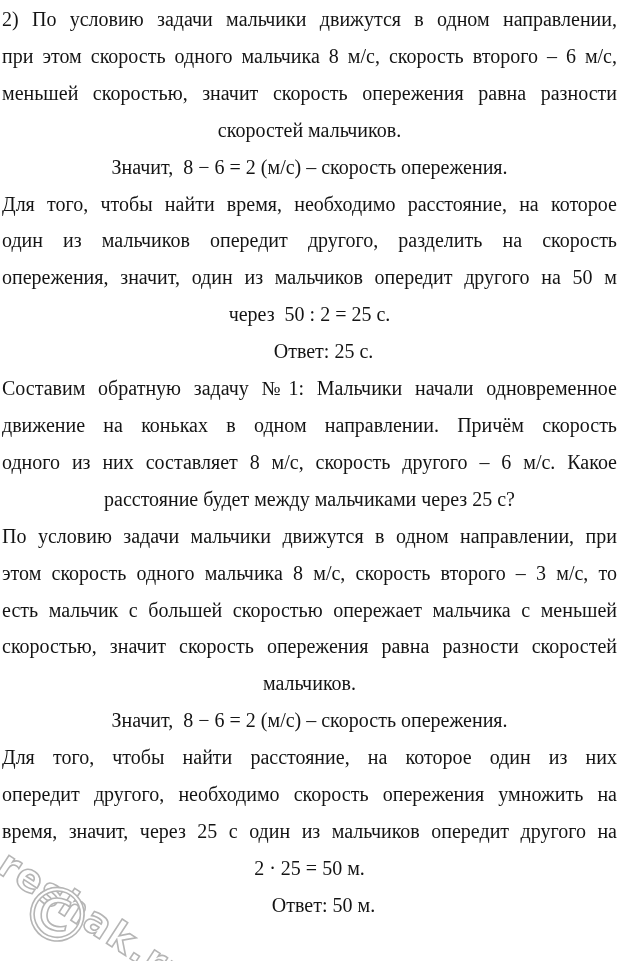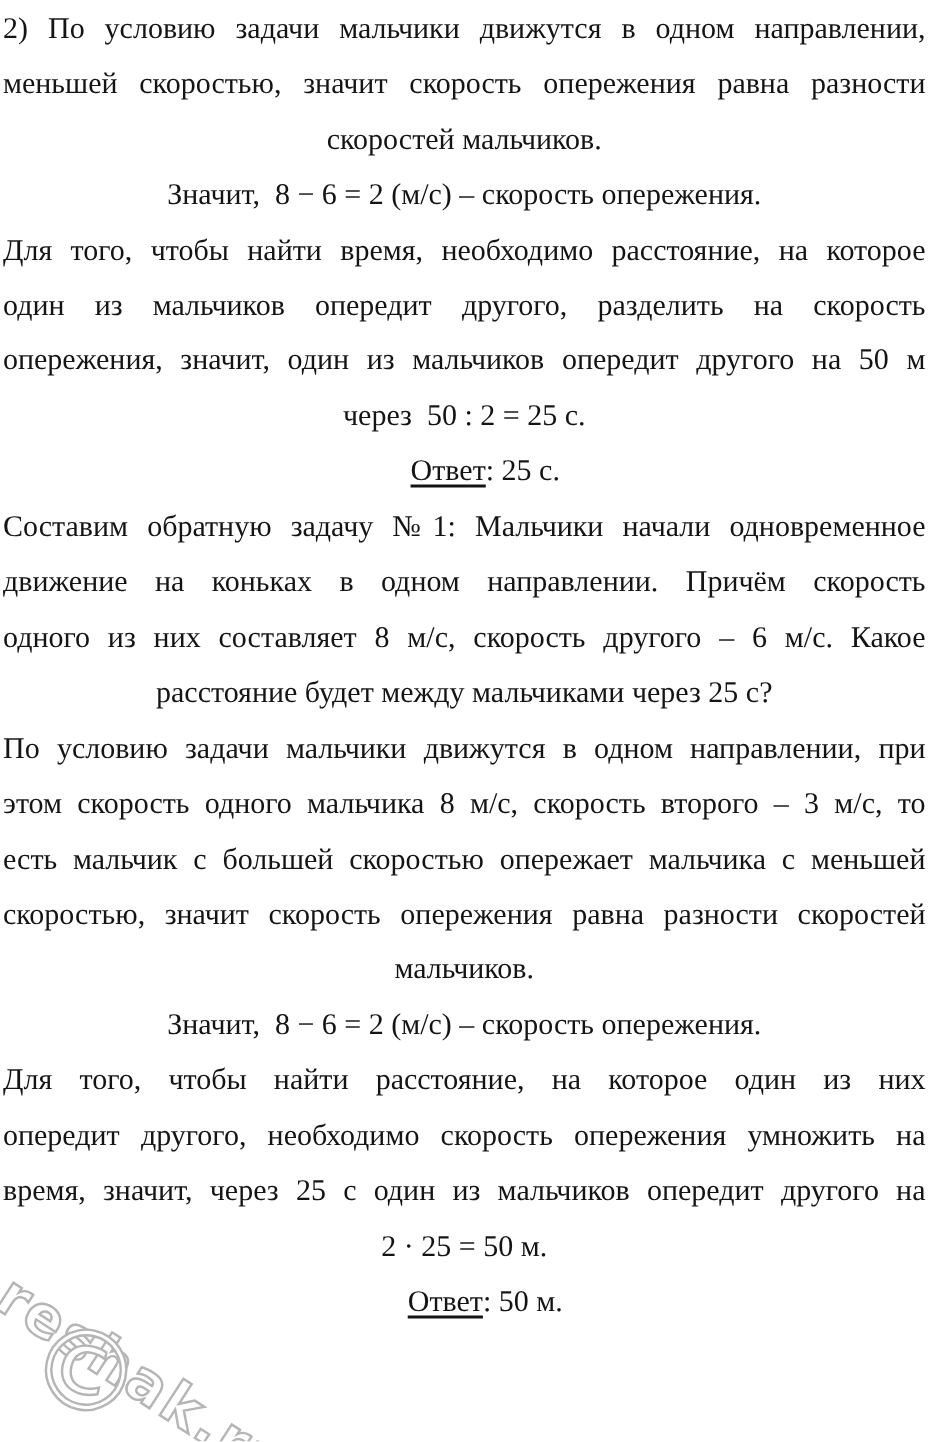--- a/index.html
+++ b/index.html
@@ -27,21 +27,20 @@
     line-height: 36.92px;
     height: 36.92px;
     white-space: normal;
     text-align: center;
   }
   .line.j {
     text-align: justify;
     text-align-last: justify;
   }
   .u {
-    text-decoration: underline;
     text-underline-offset: 3px;
     margin-left: 28px;
   }
   
   .wm {
     position: absolute;
     z-index: 0;
     color: #ffffff;
     -webkit-text-stroke: 1.6px #b5b5b5;
     font-family: "DejaVu Sans", "Liberation Sans", sans-serif;
@@ -66,20 +65,21 @@
   }
 </style>
 </head>
 <body>
 
 <div class="page">
   <span class="wm wm-text">reshak.ru</span>
   <span class="wm wm-copy">©</span>
   <div class="text-layer">
       <div class="line j">2) По условию задачи мальчики движутся в одном направлении,</div>
+      <div class="line j">при этом скорость одного мальчика 8 м/с, скорость второго – 6 м/с,</div>
       <div class="line j">меньшей скоростью, значит скорость опережения равна разности</div>
       <div class="line">скоростей мальчиков.</div>
       <div class="line">Значит,&nbsp; 8 − 6 = 2 (м/с) – скорость опережения.</div>
       <div class="line j">Для того, чтобы найти время, необходимо расстояние, на которое</div>
       <div class="line j">один из мальчиков опередит другого, разделить на скорость</div>
       <div class="line j">опережения, значит, один из мальчиков опередит другого на 50 м</div>
       <div class="line">через&nbsp; 50 : 2 = 25 с.</div>
       <div class="line"><span class="u">Ответ</span>: 25 с.</div>
       <div class="line j">Составим обратную задачу №1: Мальчики начали одновременное</div>
       <div class="line j">движение на коньках в одном направлении. Причём скорость</div>

